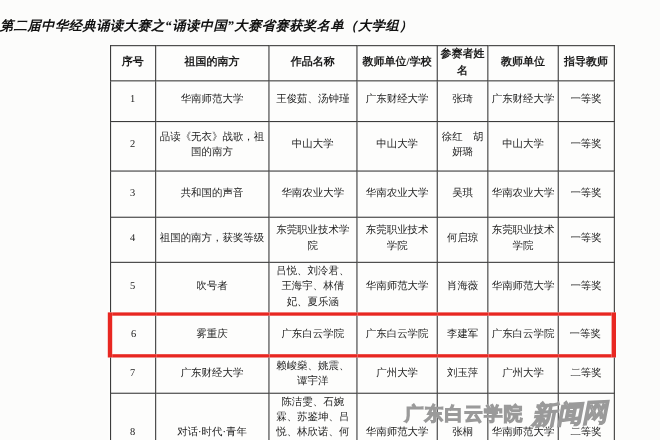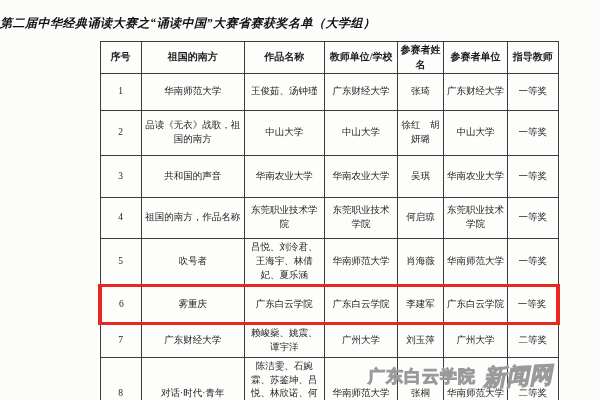--- a/index.html
+++ b/index.html
@@ -105,21 +105,21 @@
       <col class="c-tschool">
       <col class="c-award">
   </colgroup>
   <thead>
     <tr>
         <th>序号</th>
         <th>祖国的南方</th>
         <th>作品名称</th>
         <th>教师单位/学校</th>
         <th>参赛者姓名</th>
-        <th>参赛者单位</th>
+        <th>教师单位</th>
         <th>指导教师</th>
       </tr>
   </thead>
   <tbody>
       <tr>
         <td>1</td>
         <td>华南师范大学</td>
         <td>王俊茹、汤钟瑾</td>
         <td>广东财经大学</td>
         <td>张琦</td>
@@ -139,21 +139,21 @@
         <td>3</td>
         <td>共和国的声音</td>
         <td>华南农业大学</td>
         <td>华南农业大学</td>
         <td>吴琪</td>
         <td>华南农业大学</td>
         <td>一等奖</td>
       </tr>
       <tr>
         <td>4</td>
-        <td>祖国的南方，作品名称</td>
+        <td>祖国的南方，获奖等级</td>
         <td>东莞职业技术学院</td>
         <td>东莞职业技术学院</td>
         <td>何启琼</td>
         <td>东莞职业技术学院</td>
         <td>一等奖</td>
       </tr>
       <tr>
         <td>5</td>
         <td>吹号者</td>
         <td>吕悦、刘泠君、王海宇、林倩妃、夏乐涵</td>

